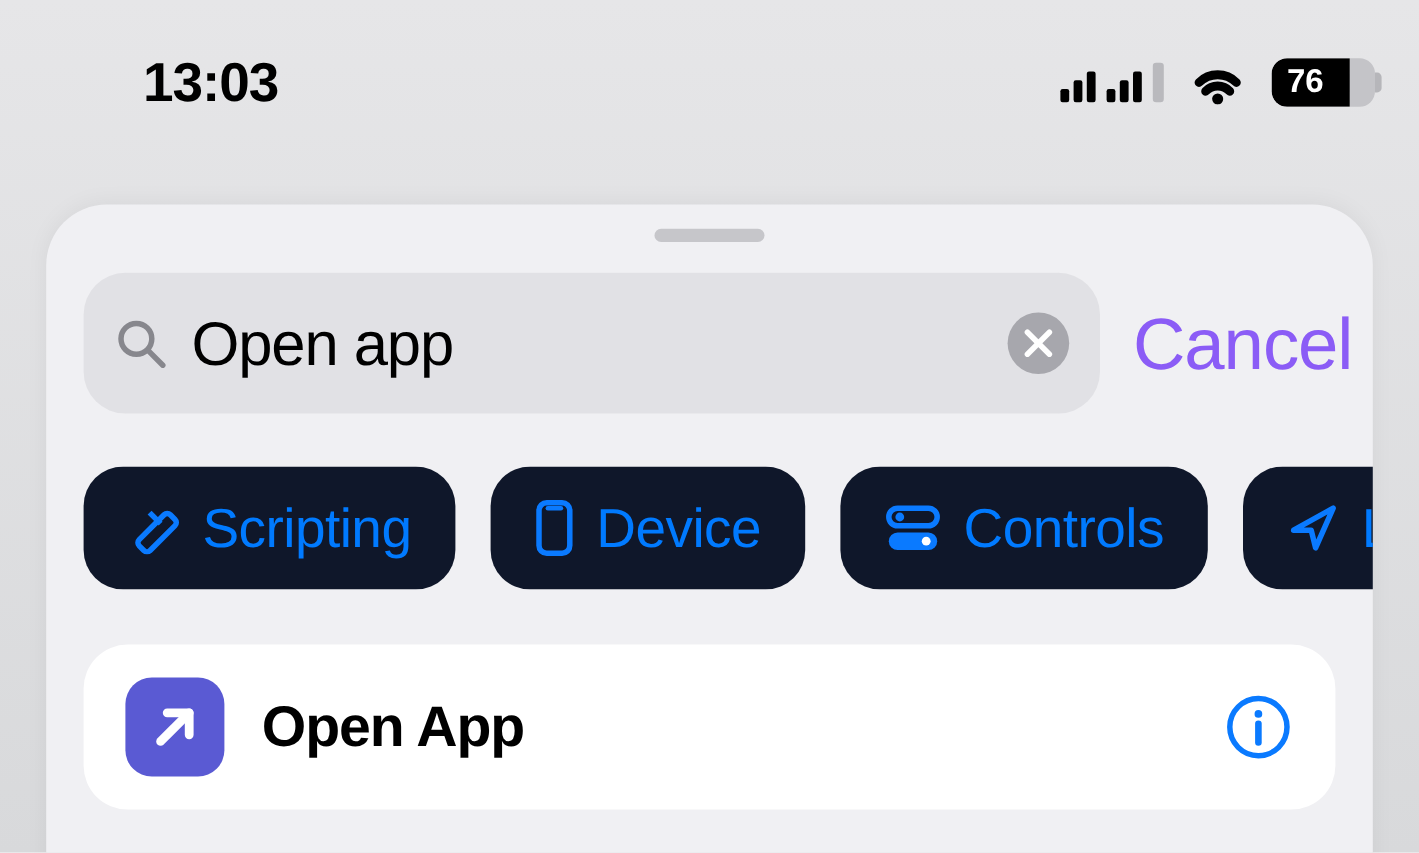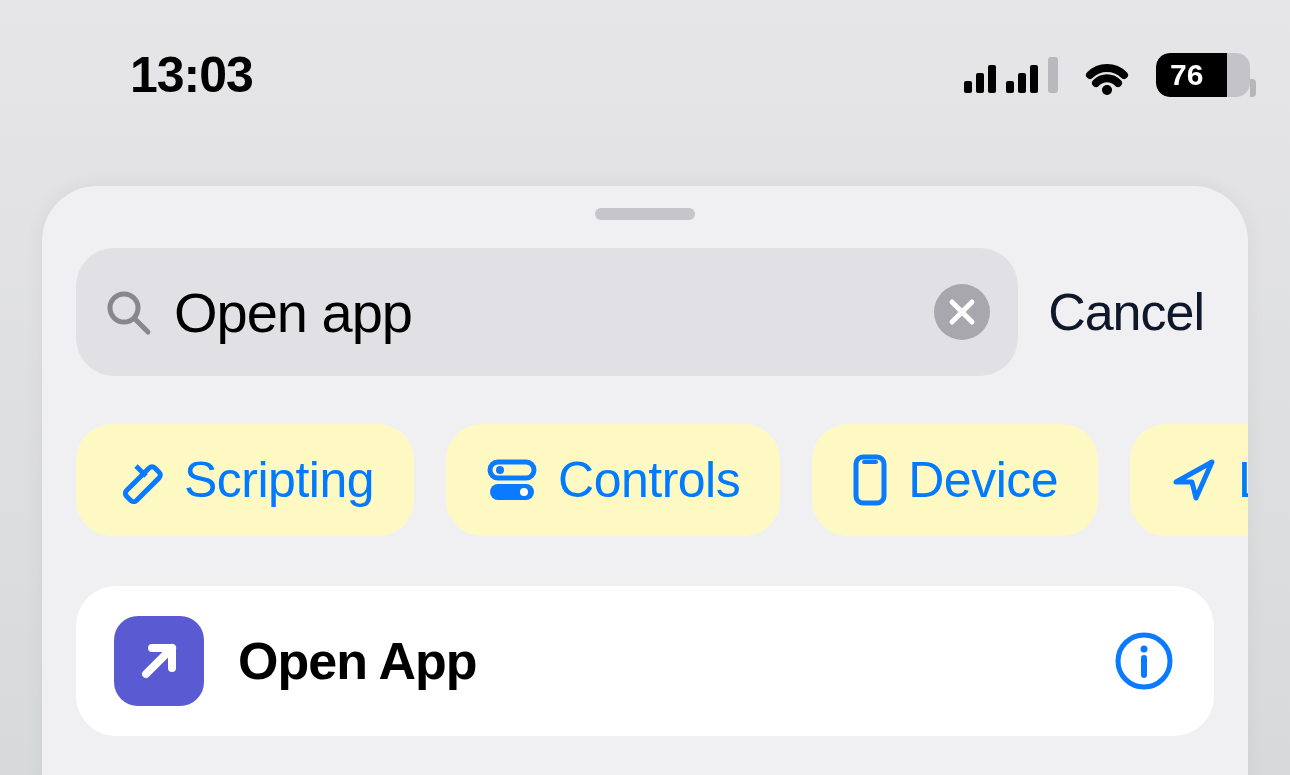--- a/index.html
+++ b/index.html
@@ -48,21 +48,21 @@
   }
   .cellular-dual .bar.dim { background: #b9b9bd; }
   .sim .b1 { height: 12px; }
   .sim .b2 { height: 20px; }
   .sim .b3 { height: 28px; }
   .cellular-dual .sep {
     width: 10px; height: 36px; border-radius: 3px;
   }
   .wifi svg { display:block; }
   .battery {
-    display: flex; align-items: flex-end;
+    display: flex; align-items: center;
   }
   .battery-body {
     position: relative;
     width: 94px; height: 44px;
     border-radius: 14px;
     background: #c4c4c8;
     overflow: hidden;
   }
   .battery-fill {
     position: absolute; left: 0; top: 0; bottom: 0;
@@ -133,44 +133,44 @@
   .clear-btn {
     width: 56px; height: 56px;
     border-radius: 50%;
     background: #a7a7ad;
     display: flex; align-items: center; justify-content: center;
     flex-shrink: 0;
     cursor: pointer;
   }
   .clear-btn svg { display:block; }
   .cancel-btn {
-    font-size: 52px;
+    font-size: 66px;
     font-weight: 400;
-    color: #0f172a;
+    color: #8b5cf6;
     cursor: pointer;
     padding-right: 10px;
     letter-spacing: -1px;
   }
 
   
   .chips-scroller {
     margin-top: 48px;
     display: flex;
     gap: 32px;
     padding: 0 0 0 34px;
     overflow: hidden;
     white-space: nowrap;
   }
   .chip {
     display: inline-flex;
     align-items: center;
     gap: 20px;
     height: 112px;
     padding: 0 40px;
-    background: #fef9c3;
+    background: #0f172a;
     border-radius: 36px;
     font-size: 50px;
     font-weight: 400;
     color: #007aff;
     cursor: pointer;
     letter-spacing: -0.5px;
     flex-shrink: 0;
   }
   .chip .chip-icon svg { display:block; }
 
@@ -274,37 +274,37 @@
       <span class="chip-icon">
         <svg width="48" height="48" viewBox="0 0 48 48">
           <rect x="3" y="22" width="40" height="14" rx="4" transform="rotate(-45 24 24)" stroke="#0a7aff" stroke-width="5" fill="none"></rect>
           <line x1="20" y1="10" x2="30" y2="20" stroke="#0a7aff" stroke-width="5"></line>
         </svg>
       </span>
       <span>Scripting</span>
     </div>
     <div class="chip">
       <span class="chip-icon">
+        <svg width="36" height="52" viewBox="0 0 36 52">
+          <rect x="4" y="3" width="28" height="46" rx="7" stroke="#0a7aff" stroke-width="5" fill="none"></rect>
+          <line x1="12" y1="8" x2="24" y2="8" stroke="#0a7aff" stroke-width="4" stroke-linecap="round"></line>
+        </svg>
+      </span>
+      <span>Device</span>
+    </div>
+    <div class="chip">
+      <span class="chip-icon">
         <svg width="52" height="48" viewBox="0 0 52 48">
           <rect x="4" y="6" width="44" height="16" rx="8" stroke="#0a7aff" stroke-width="5" fill="none"></rect>
           <circle cx="14" cy="14" r="4" fill="#0a7aff"></circle>
           <rect x="4" y="28" width="44" height="16" rx="8" fill="#0a7aff"></rect>
           <circle cx="38" cy="36" r="4" fill="#fff"></circle>
         </svg>
       </span>
       <span>Controls</span>
-    </div>
-    <div class="chip">
-      <span class="chip-icon">
-        <svg width="36" height="52" viewBox="0 0 36 52">
-          <rect x="4" y="3" width="28" height="46" rx="7" stroke="#0a7aff" stroke-width="5" fill="none"></rect>
-          <line x1="12" y1="8" x2="24" y2="8" stroke="#0a7aff" stroke-width="4" stroke-linecap="round"></line>
-        </svg>
-      </span>
-      <span>Device</span>
     </div>
     <div class="chip">
       <span class="chip-icon">
         <svg width="48" height="48" viewBox="0 0 48 48">
           <path d="M6 26 L42 6 L26 42 L22 26 Z" stroke="#0a7aff" stroke-width="5" fill="none" stroke-linejoin="round"></path>
         </svg>
       </span>
       <span>Lo</span>
     </div>
   </div>

